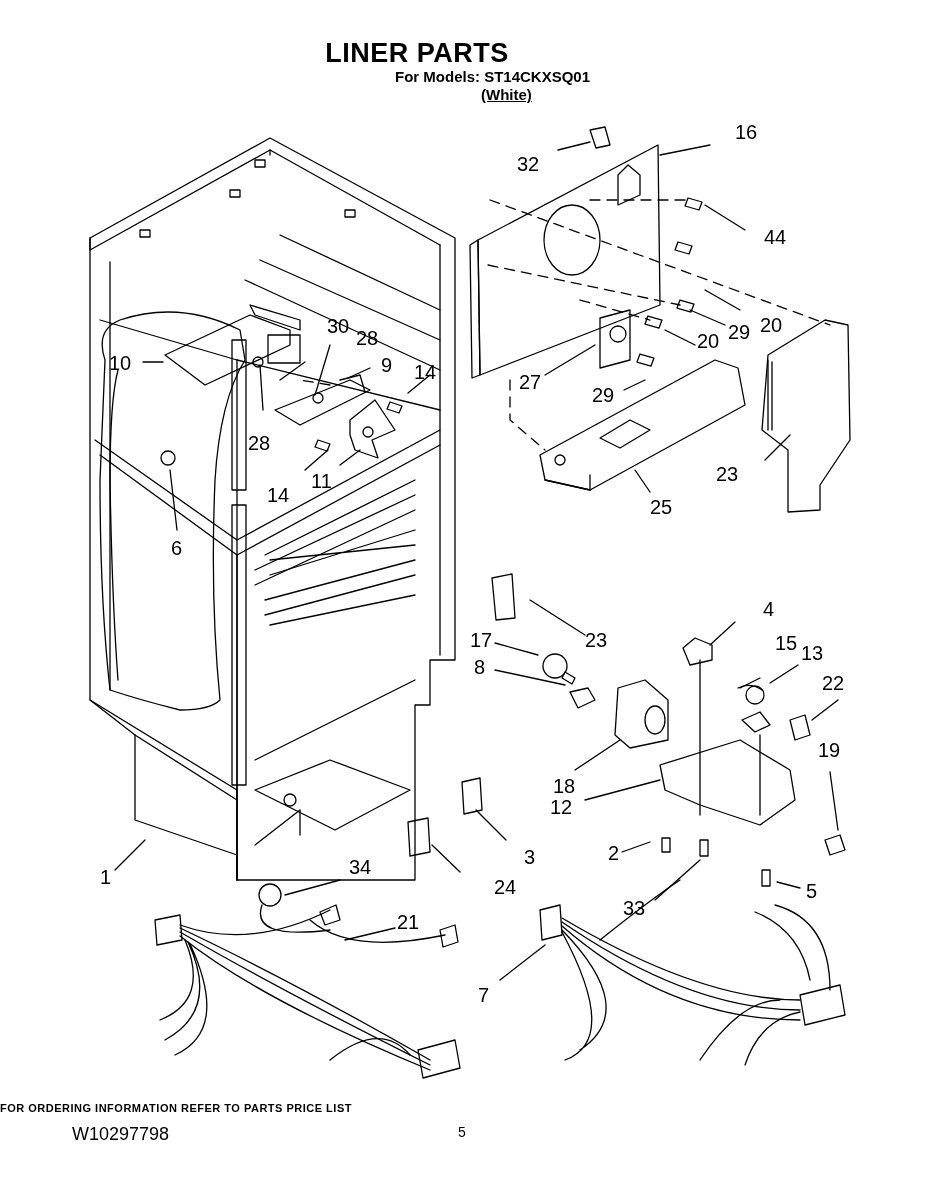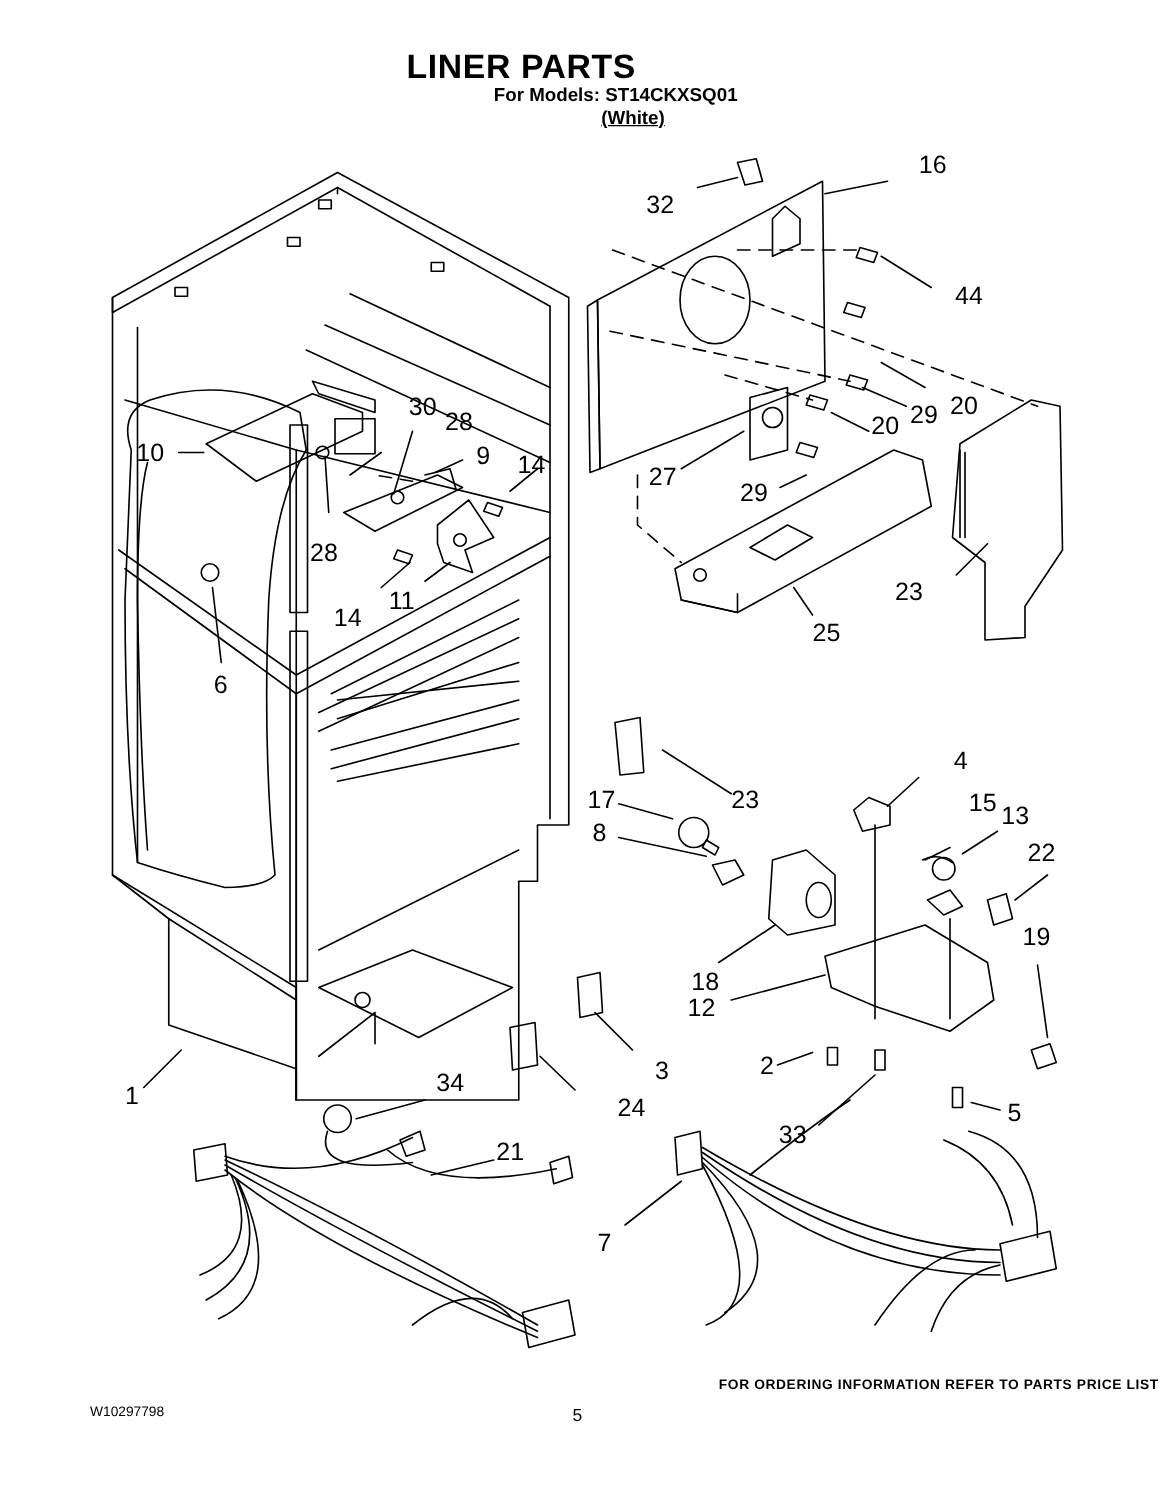--- a/index.html
+++ b/index.html
@@ -2,23 +2,23 @@
 <html><head>
 <meta charset="utf-8">
 <style>
   html, body { margin:0; padding:0; background:#ffffff; }
   body { width:927px; height:1200px; position:relative; overflow:hidden;
          font-family:"Liberation Sans", sans-serif; color:#000; }
   .title { position:absolute; left:0; width:834px; top:38px; text-align:center;
            font-size:27px; font-weight:bold; letter-spacing:0.5px; }
   .subtitle { position:absolute; left:395px; top:68px; font-size:15px; font-weight:bold; }
   .variant { position:absolute; left:481px; top:86px; font-size:15px; font-weight:bold;text-decoration:underline; }
-  .footer-note { position:absolute; left:0; width:927px; top:1102px; text-align:right;
+  .footer-note { position:absolute; left:0; width:927px; top:1102px; text-align:left;
                  font-size:11px; font-weight:bold; letter-spacing:0.5px; }
-  .doc-number { position:absolute; left:72px; top:1124px; font-size:11px; }
+  .doc-number { position:absolute; left:72px; top:1124px; font-size:18px; }
   .page-number { position:absolute; left:458px; top:1124px; font-size:14px; }
   svg.diagram { position:absolute; left:0; top:0; }
   .lbl { position:absolute; font-size:20px; line-height:20px; }
 </style>
 </head>
 <body>
 
 <div class="title">LINER PARTS</div>
 <div class="subtitle">For Models: ST14CKXSQ01</div>
 <div class="variant">(White)</div>

